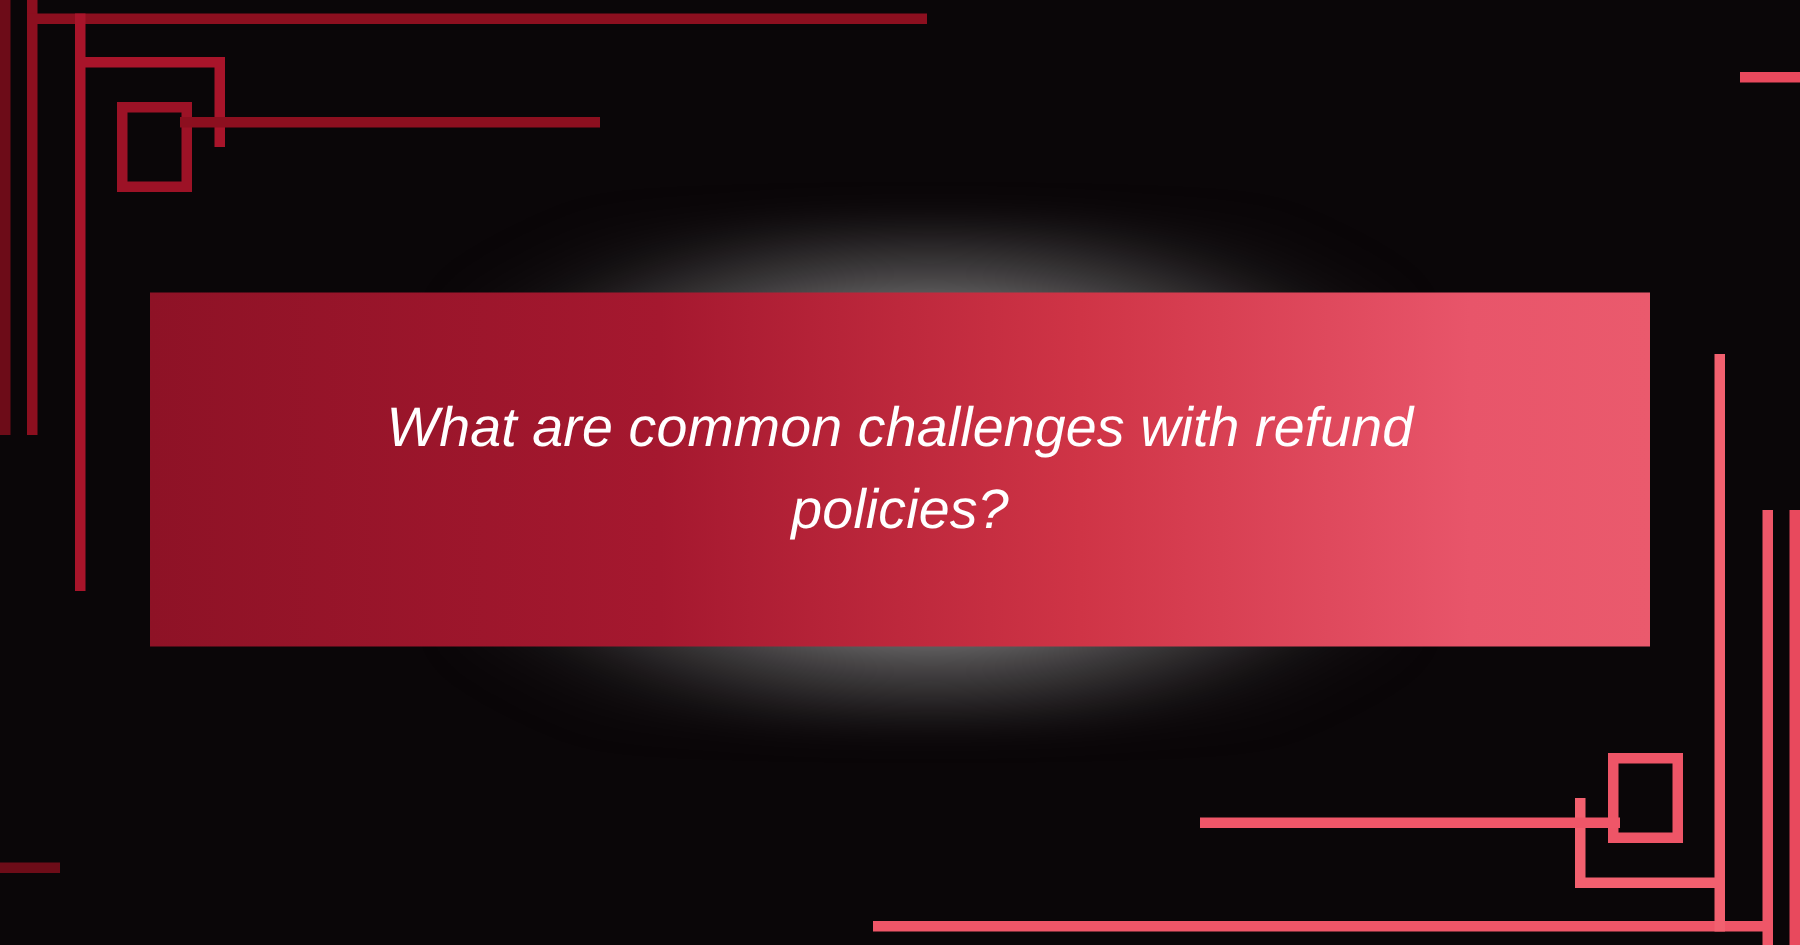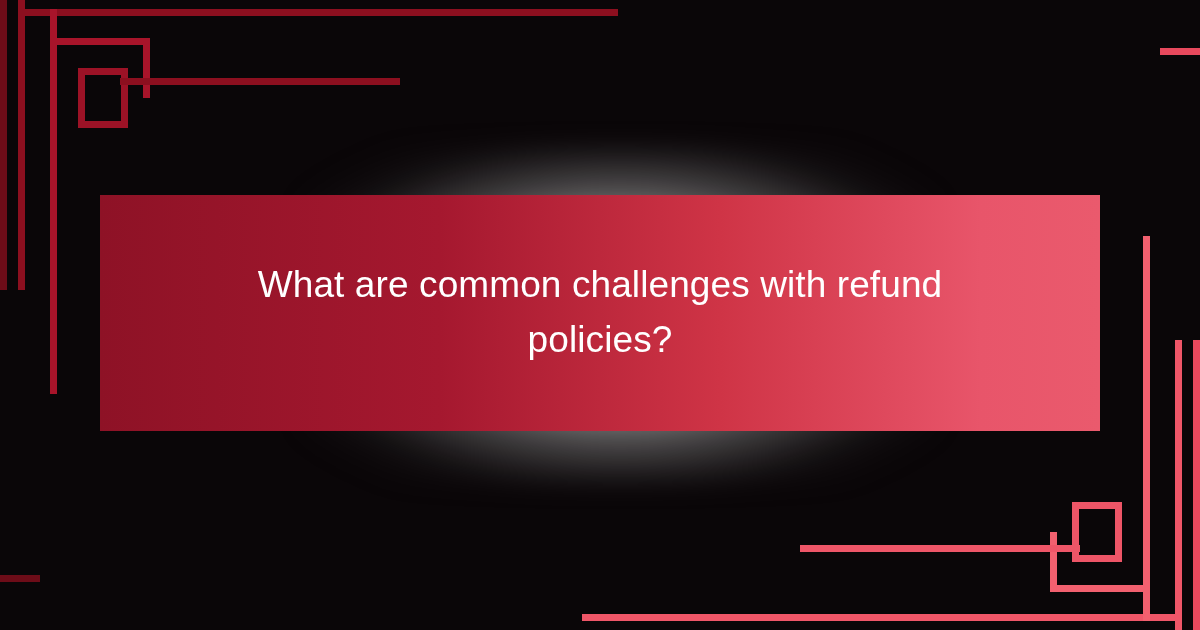--- a/index.html
+++ b/index.html
@@ -137,20 +137,21 @@
   #banner-title {
     width: 720px;
     margin: 0;
     text-align: center;
     color: #ffffff;
     font-family: "Liberation Sans", sans-serif;
     font-size: 37px;
     font-weight: 400;
     line-height: 1.48;
     letter-spacing: 0.1px;
+    font-style: italic;
   }
 </style>
 </head>
 <body>
 
 <div id="stage">
 
   <div>
     <div class="deco tl-edge-v"></div>
     <div class="deco tl-outer-v"></div>

